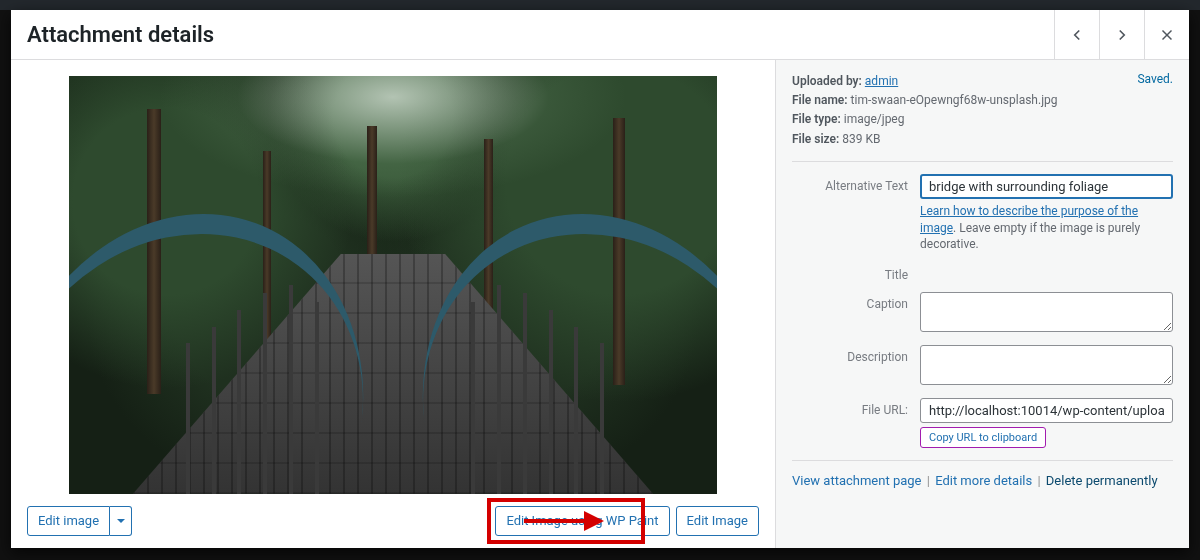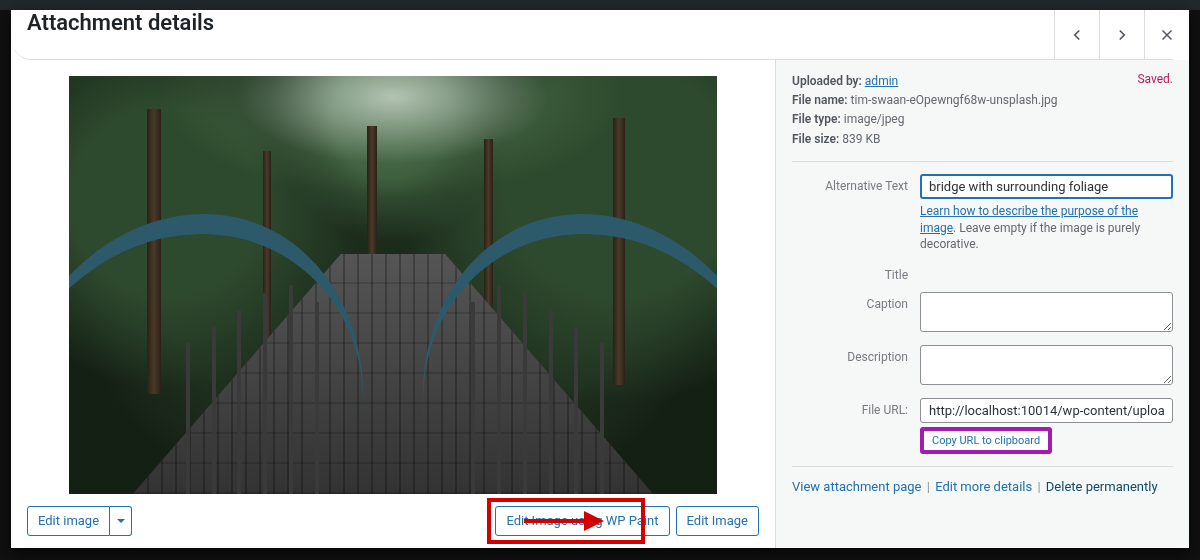--- a/index.html
+++ b/index.html
@@ -4,22 +4,22 @@
 <style>
   * { box-sizing: border-box; margin: 0; padding: 0; font-family: -apple-system, BlinkMacSystemFont, "Segoe UI", Roboto, Helvetica, Arial, sans-serif; }
   body { background: #111; width: 1200px; height: 560px; overflow: hidden; position: relative; }
   .admin-bar { background: #23282d; height: 10px; width: 100%; }
   .modal {
     position: absolute; top: 10px; left: 11px; right: 11px; bottom: 12px;
     background: #fff; box-shadow: 0 5px 15px rgba(0,0,0,.7);
     display: flex; flex-direction: column;
   }
   .modal-header {
-    display: flex; justify-content: space-between;
-    border-bottom: 1px solid #dcdcde; height: 50px; flex: 0 0 50px; border-radius: 21px;
+    display: flex; align-items: center; justify-content: space-between;
+    border-bottom: 1px solid #dcdcde; height: 50px; flex: 0 0 50px;
   }
   .modal-title { font-size: 22px; font-weight: 600; color: #1d2327; padding: 0 16px; }
   .modal-nav { display: flex; height: 100%; }
   .nav-btn {
     width: 45px; height: 100%; border-left: 1px solid #dcdcde;
     display: flex; align-items: center; justify-content: center;
     color: #50575e; cursor: pointer; background: #fff;
   }
   .nav-btn svg { width: 18px; height: 18px; stroke: currentColor; fill: none; stroke-width: 2.2; }
   .nav-btn.close svg { stroke-width: 2; }
@@ -60,41 +60,41 @@
   }
   .arrow .shaft { position:absolute; left:0; top:5px; width:60px; height:4px; background:#d40000; }
   .arrow .head {
     position:absolute; right:0; top:-3px; width:0; height:0;
     border-left:20px solid #d40000; border-top:10px solid transparent; border-bottom:10px solid transparent;
   }
   .sidebar {
     width: 413px; background: #f6f7f7; padding: 12px 16px 12px 16px;
     font-size: 13px; color: #646970; overflow-y: auto;
   }
-  .saved { float: right; color: #be185d; font-size: 12px; }
+  .saved { float: right; color: #0369a1; font-size: 12px; }
   .meta-list { font-size: 12px; line-height: 1.6; }
   .meta-list b { color: #50575e; font-weight: 600; }
   .divider { border: none; border-top: 1px solid #dcdcde; margin: 12px 0; }
   .field-row { display: flex; margin-bottom: 10px; align-items: flex-start; }
   .field-label { width: 128px; text-align: right; padding-right: 12px; padding-top: 5px; color: #787c82; font-size: 12px; }
   .field-input { flex: 1; }
   .field-input input[type=text] {
     width: 100%; padding: 4px 8px; font-size: 13px; border: 1px solid #8c8f94;
     border-radius: 3px; background: #fff; color: #2c3338;
   }
   .field-input input.focused { border: 2px solid #2271b1; padding: 3px 7px; }
   .field-input textarea {
     width: 100%; padding: 4px 8px; font-size: 13px; border: 1px solid #8c8f94;
     border-radius: 3px; background: #fff; resize: both; min-height: 40px;
   }
   .help-text { font-size: 12px; color: #646970; margin-top: 4px; line-height: 1.4; }
   .help-text a { color: #2271b1; text-decoration: underline; }
   .btn-small {
     font-size: 11px; color: #2271b1; background: #fff;
-    border: 4px solid #a21caf; border-radius: 3px; padding: 3px 8px;
+    border: 1px solid #a21caf; border-radius: 3px; padding: 3px 8px;
     cursor: pointer; margin-top: 4px;
   }
   .sidebar-links { font-size: 13px; }
   .sidebar-links a { color: #2271b1; text-decoration: none; cursor: pointer; }
   .sidebar-links .sep { color: #949494; margin: 0 2px; }
   .sidebar-links .danger { color: #0c4a6e; text-align: center; }
 
   
   .sky { position:absolute; inset:0; background: radial-gradient(ellipse 60% 40% at 50% 5%, rgba(230,240,230,.7), rgba(120,160,120,.15) 40%, transparent 60%); }
   .foliage { position:absolute; inset:0; background:

